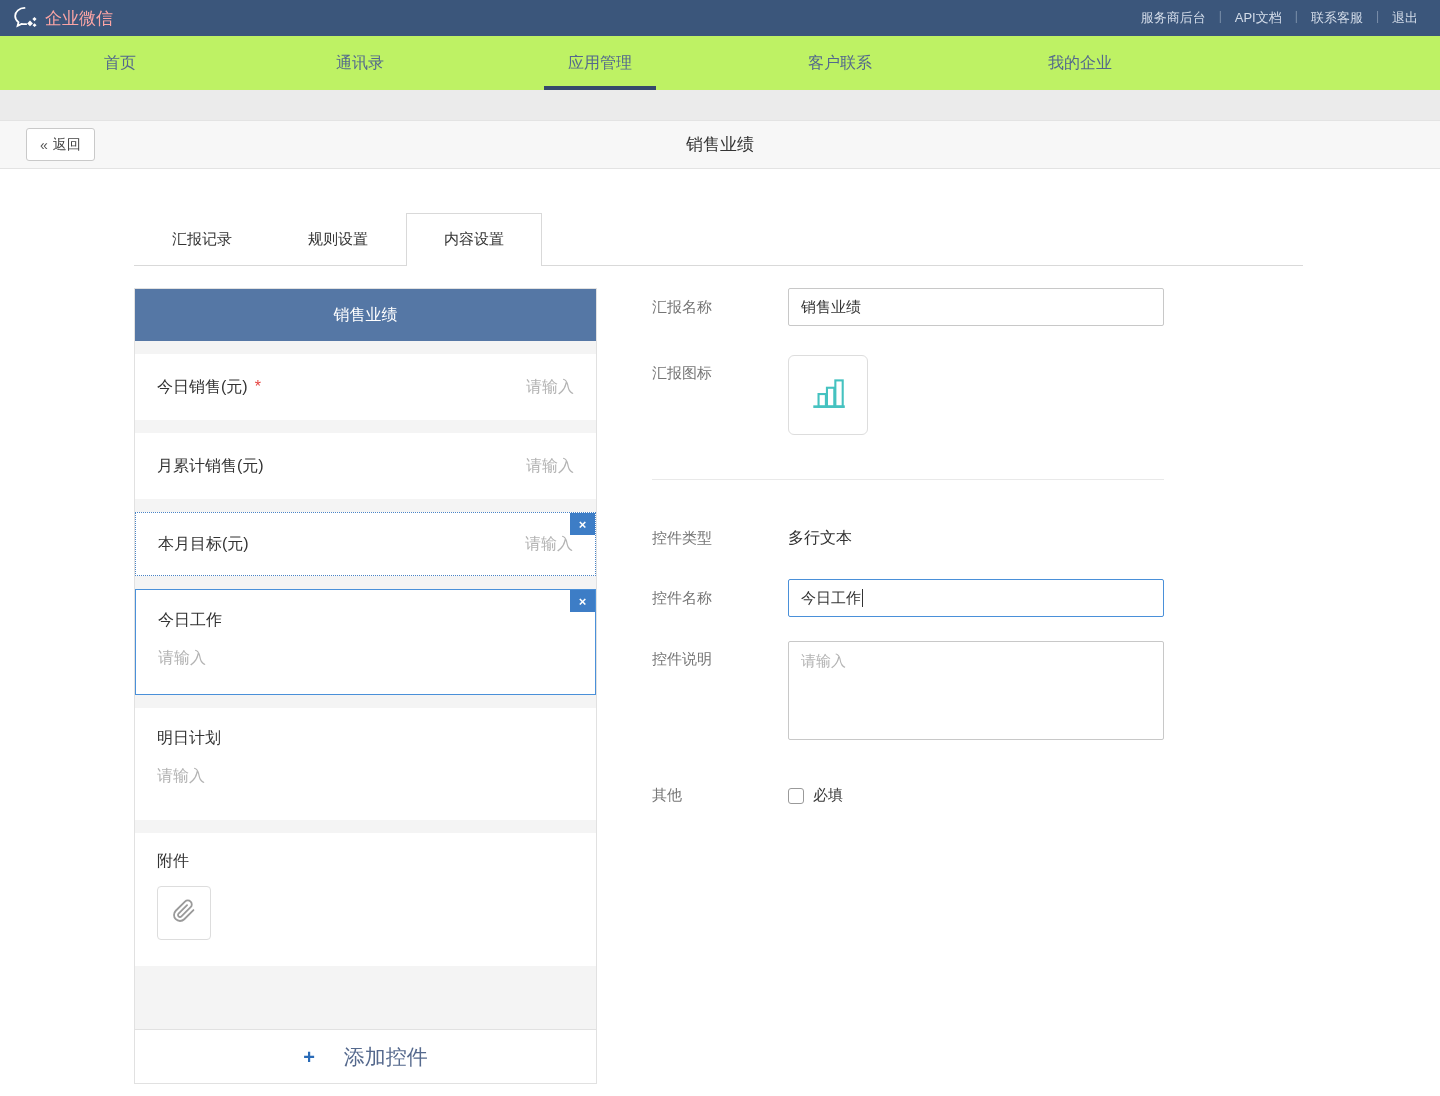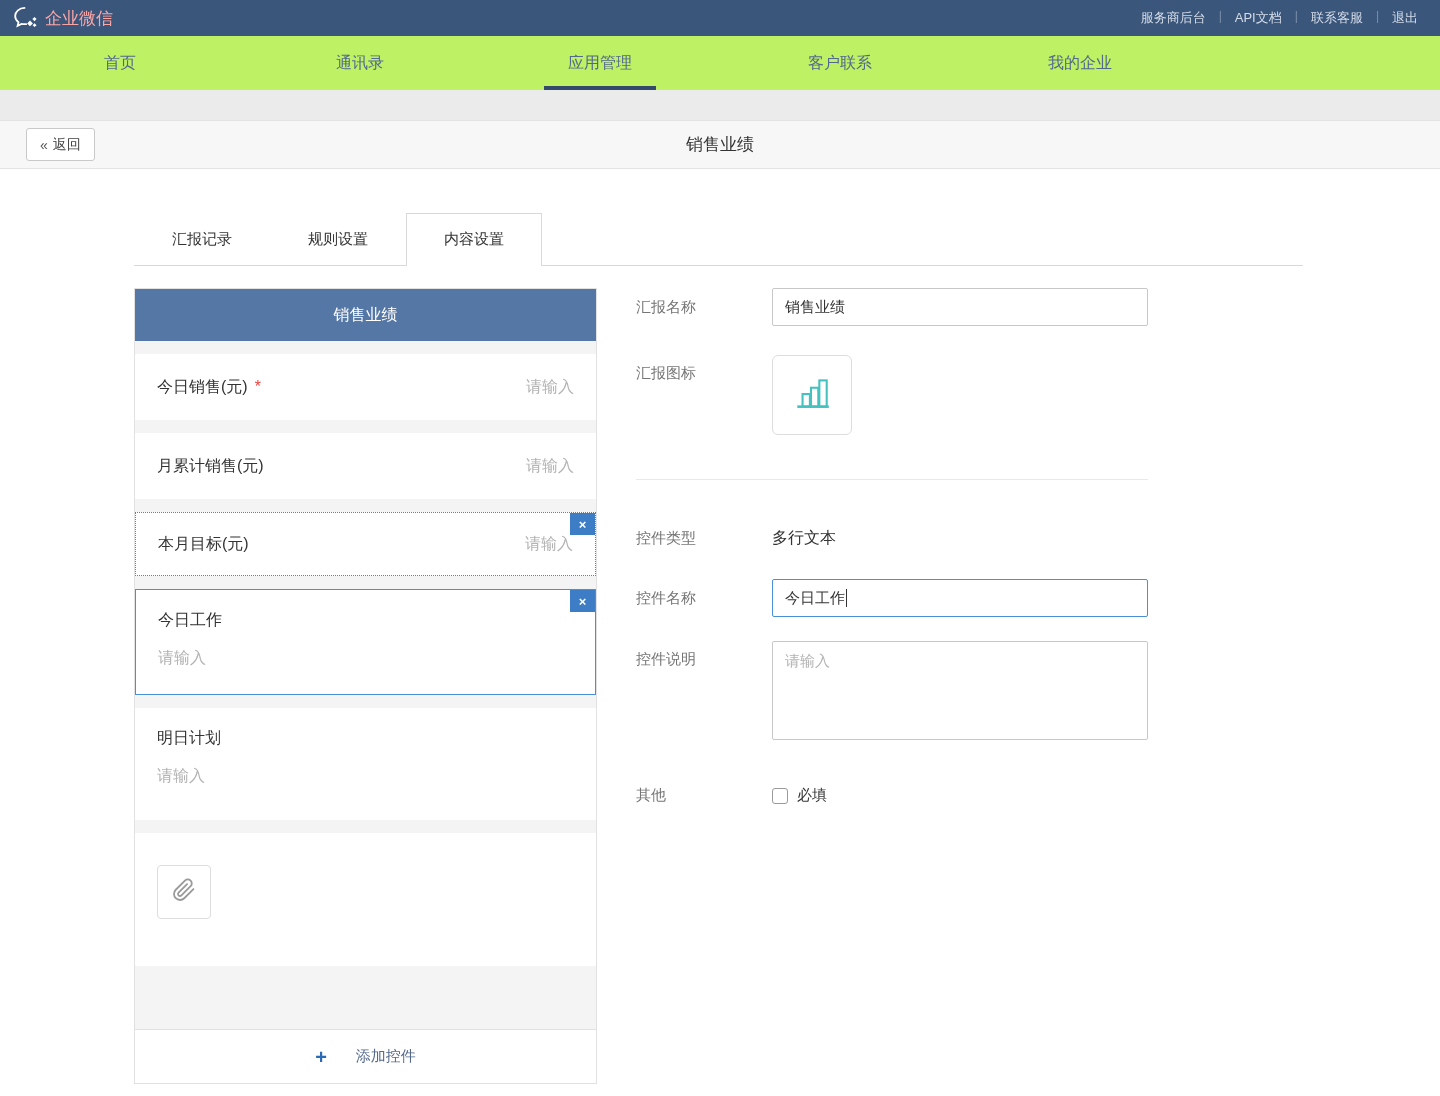--- a/index.html
+++ b/index.html
@@ -53,24 +53,24 @@
   .p-row.multiline .p-ph-block { margin-top:17px; color:#b3b3b3; font-size:16px; }
   .p-row.selected { border:1px solid #4a90d9; }
   .row-today-work { height:106px; }
   .row-tomorrow { height:112px; }
   .row-attach { height:133px; padding:18px 22px; }
   .attach-btn { width:54px; height:54px; border:1px solid #ddd; border-radius:4px; background:#fff; display:flex; align-items:center; justify-content:center; margin-top:14px; cursor:pointer; }
   .close-btn { position:absolute; top:0; right:0; width:25px; height:22px; background:#3d7dc6; color:#fff; font-size:13px; font-weight:bold; display:flex; align-items:center; justify-content:center; cursor:pointer; }
   .spacer-tall { height:63px; }
   .add-row { height:54px; background:#fff; border-top:1px solid #e1e1e1; display:flex; align-items:center; justify-content:center; gap:9px; cursor:pointer; }
   .add-plus { color:#2a6bb7; font-size:20px; font-weight:bold; line-height:1; }
-  .add-label { color:#55698d; font-size:15px;margin-left:20px; }
-
-  
-  .settings-panel { margin-left:39px; width:512px; }
+  .add-label { color:#55698d; font-size:21px;margin-left:20px; }
+
+  
+  .settings-panel { margin-left:55px; width:512px; }
   .s-row { display:flex; }
   .s-label { width:136px; flex-shrink:0; font-size:15px; color:#757575; }
   .row-name { align-items:center; height:38px; margin-bottom:29px; }
   .row-icon { height:80px; }
   .row-icon .s-label { padding-top:9px; }
   .icon-btn { width:80px; height:80px; border:1px solid #ddd; border-radius:6px; background:#fff; display:flex; align-items:center; justify-content:center; cursor:pointer; }
   .divider { margin-top:44px; height:1px; background:#e9e9e9; width:512px; }
   .row-type { margin-top:48px; align-items:center; }
   .s-value { font-size:16px; color:#333; }
   .row-cname { margin-top:35px; align-items:center; height:28px; }
@@ -174,20 +174,21 @@
       </div>
 
       <div class="p-gap"></div>
       <div class="p-row multiline row-tomorrow">
         <div class="p-label">明日计划</div>
         <div class="p-ph-block">请输入</div>
       </div>
 
       <div class="p-gap"></div>
       <div class="p-row row-attach">
+        <div class="p-label">附件</div>
         <div class="attach-btn">
           <span>
             <svg width="24" height="24" viewBox="0 0 24 24" fill="none">
               <path d="M21.44 11.05l-9.19 9.19a6 6 0 0 1-8.49-8.49l9.19-9.19a4 4 0 1 1 5.66 5.66l-9.2 9.19a2 2 0 0 1-2.83-2.83l8.49-8.48" stroke="#9a9a9a" stroke-width="1.8" stroke-linecap="round" stroke-linejoin="round"></path>
             </svg>
           </span>
         </div>
       </div>
 
       <div class="spacer-tall"></div>

